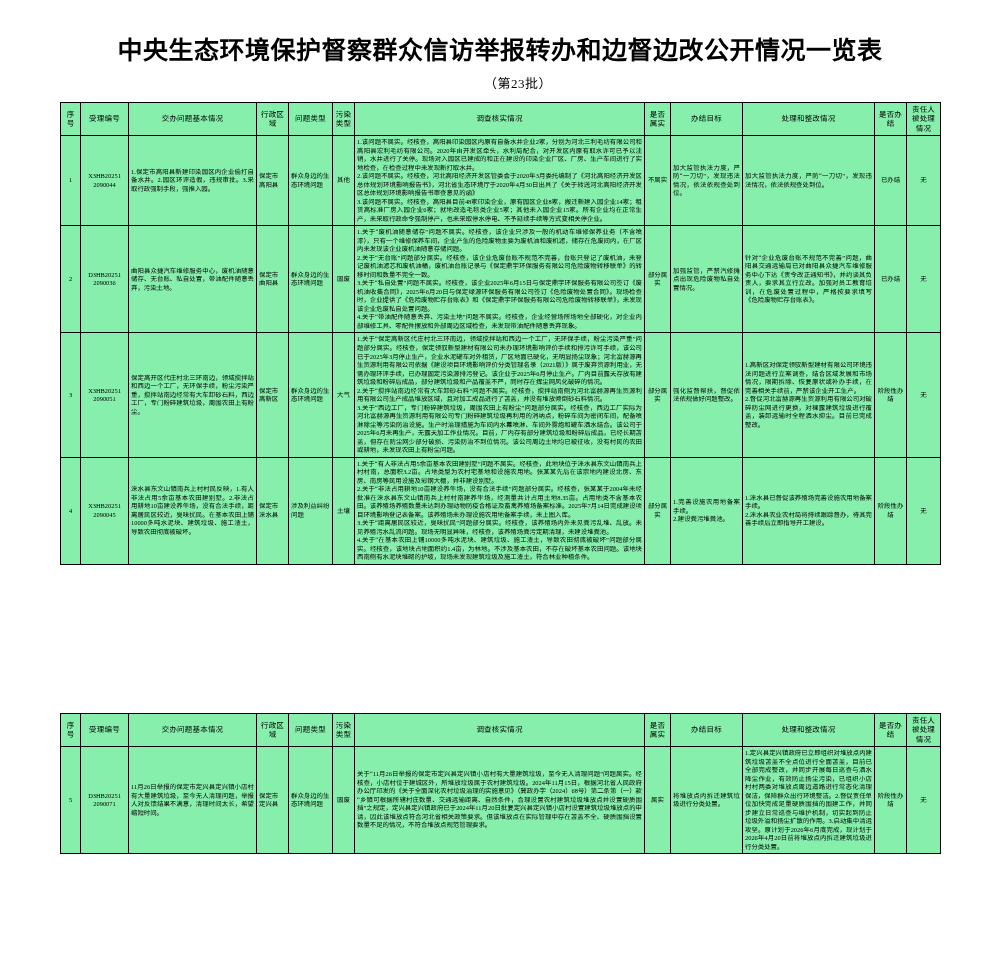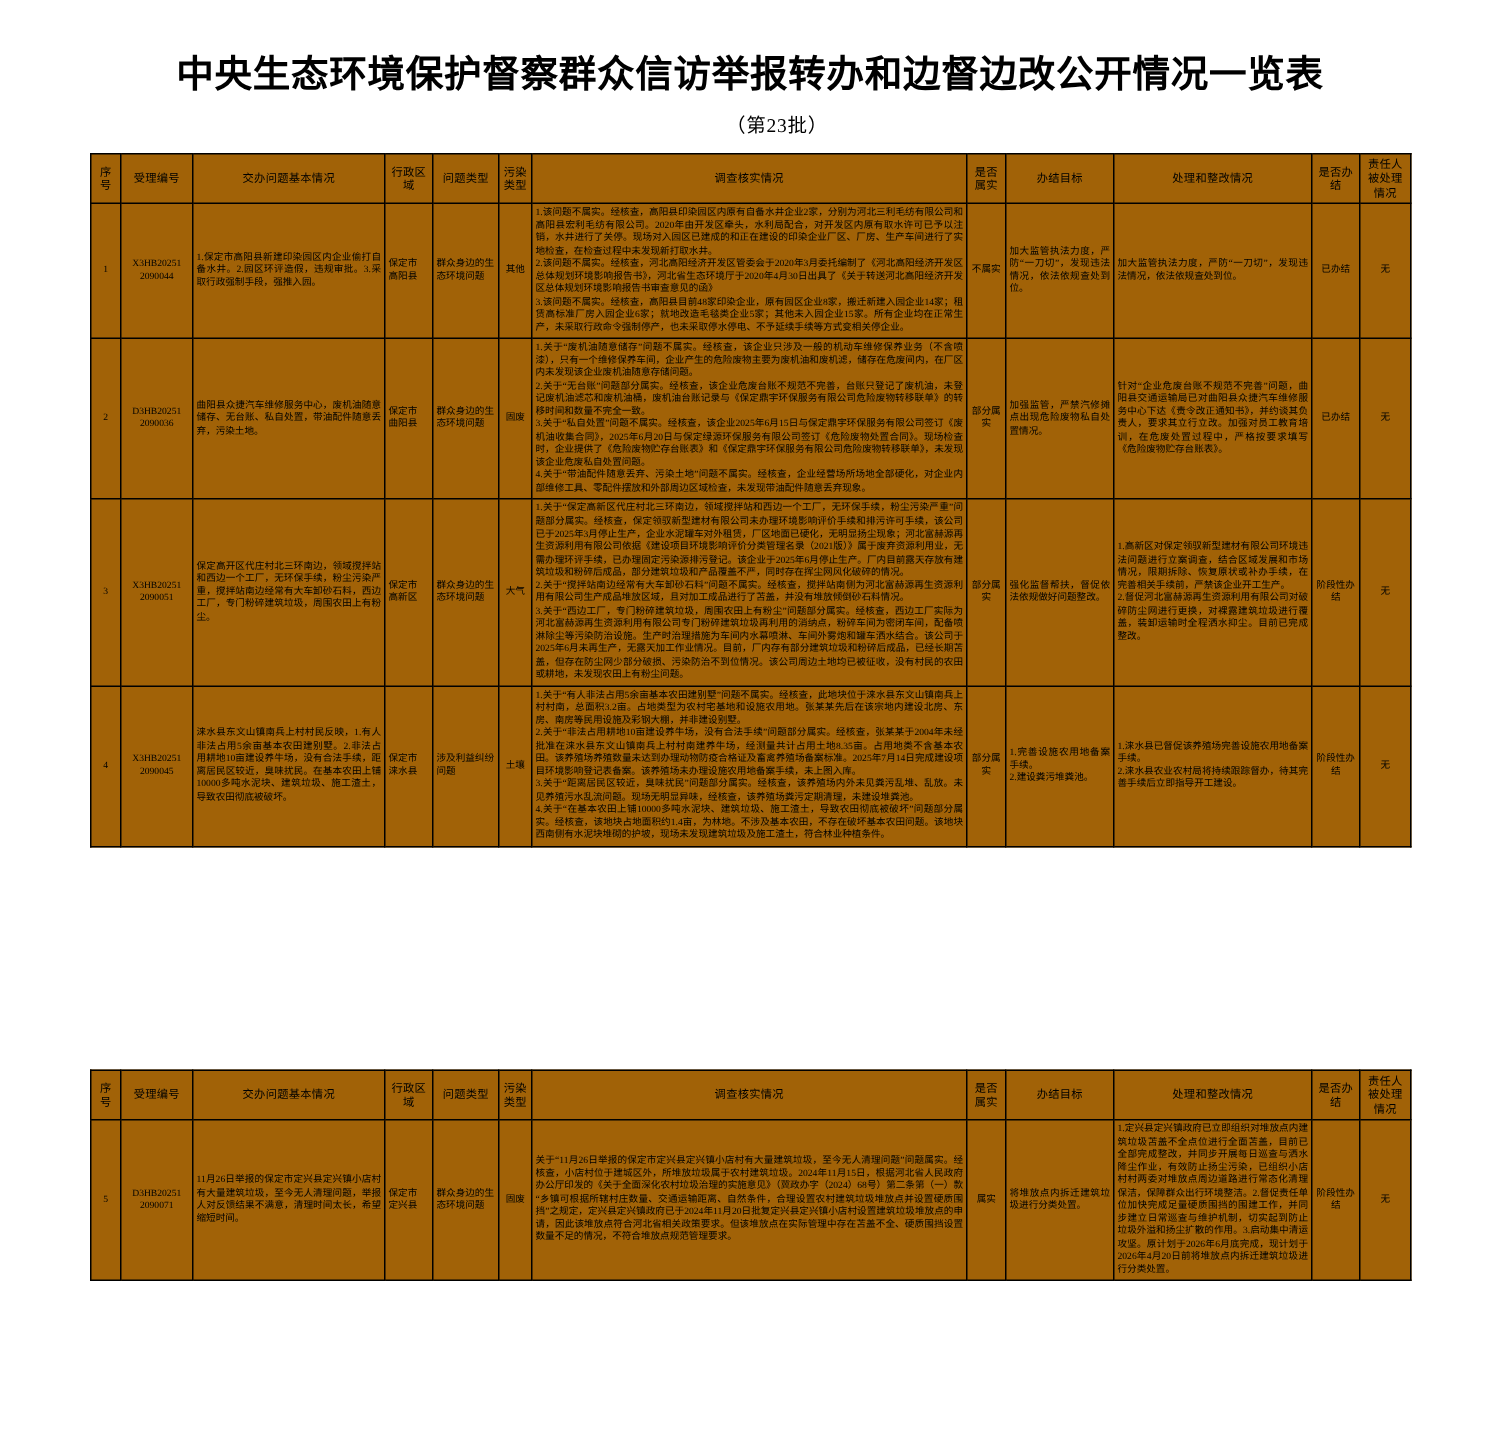--- a/index.html
+++ b/index.html
@@ -41,21 +41,21 @@
   .table-wrap {
     padding: 0 60px;
     box-sizing: border-box;
   }
   .table-wrap.first { margin-top: 10px; }
   .table-wrap.second { margin-top: 0; }
   table.sheet {
     width: 880px;
     border-collapse: collapse;
     table-layout: fixed;
-    background: #a16207;
+    background: #86efac;
   }
   table.sheet th, table.sheet td {
     border: 1px solid #000000;
     vertical-align: middle;
     padding: 2px 2px;
     box-sizing: border-box;
   }
   table.sheet th {
     font-size: 7.5px;
     font-weight: normal;

